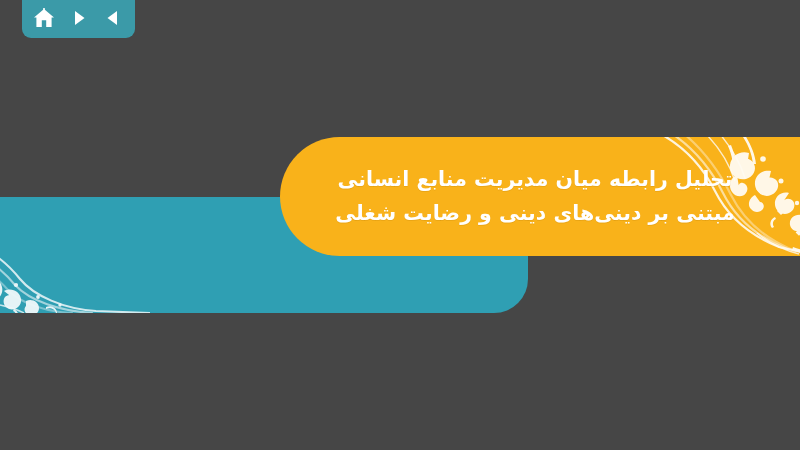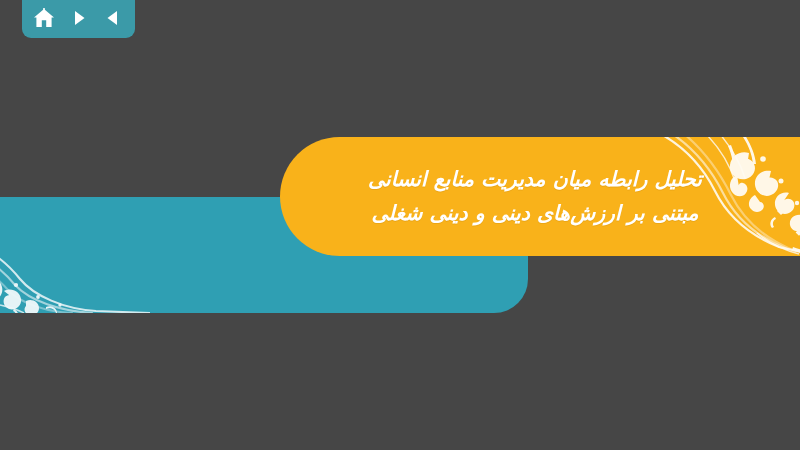--- a/index.html
+++ b/index.html
@@ -3,21 +3,21 @@
 <meta charset="utf-8">
 <title>Slide</title>
 <style>
   html,body{margin:0;padding:0;}
   body{
     width:800px;height:450px;
     background:#464646;
     font-family:"DejaVu Sans","Liberation Sans",sans-serif;
     overflow:hidden;position:relative;
   }
-  #stage{position:absolute;inset:0;width:800px;height:450px;overflow:hidden;font-style:italic;}
+  #stage{position:absolute;inset:0;width:800px;height:450px;overflow:hidden;}
 
   
   #navbar{
     position:absolute;left:22px;top:-10px;
     width:113px;height:48px;
     background:#3b9aa8;
     border-radius:6px 6px 9px 9px;
     display:flex;align-items:flex-end;justify-content:space-between;
     padding:0 9px 7px 9px;box-sizing:border-box;
     z-index:40;
@@ -144,21 +144,21 @@
       </g>
       <g fill="none" stroke="#ffffff" stroke-width="1.4" opacity=".8">
         <path d="M60 -4 c14 14 24 30 30 48"></path>
         <path d="M74 -4 c12 14 21 29 26 45"></path>
         <path d="M112 96 c12 10 26 17 42 21"></path>
       </g>
     </svg>
 
     <h1 id="title">
       <span class="ln">تحلیل رابطه میان مدیریت منابع انسانی</span>
-      <span class="ln">مبتنی بر ارزش‌های دینی و دینی شغلی</span>
+      <span class="ln">مبتنی بر دینی‌های دینی و رضایت شغلی</span>
     </h1>
   </div>
 
   <div id="navbar">
 
     <button class="navbtn" title="قبلی">
       <span>
         <svg width="20" height="20" viewBox="0 0 20 20" aria-hidden="true">
           <path d="M14 3 L4.5 10 L14 17 Z" fill="#ffffff"></path>
         </svg>

